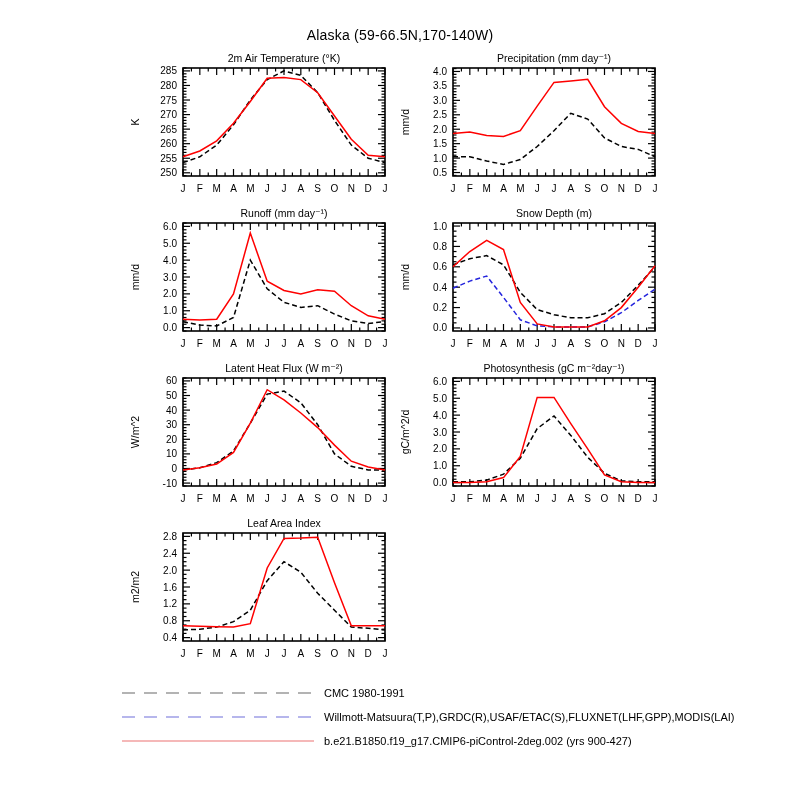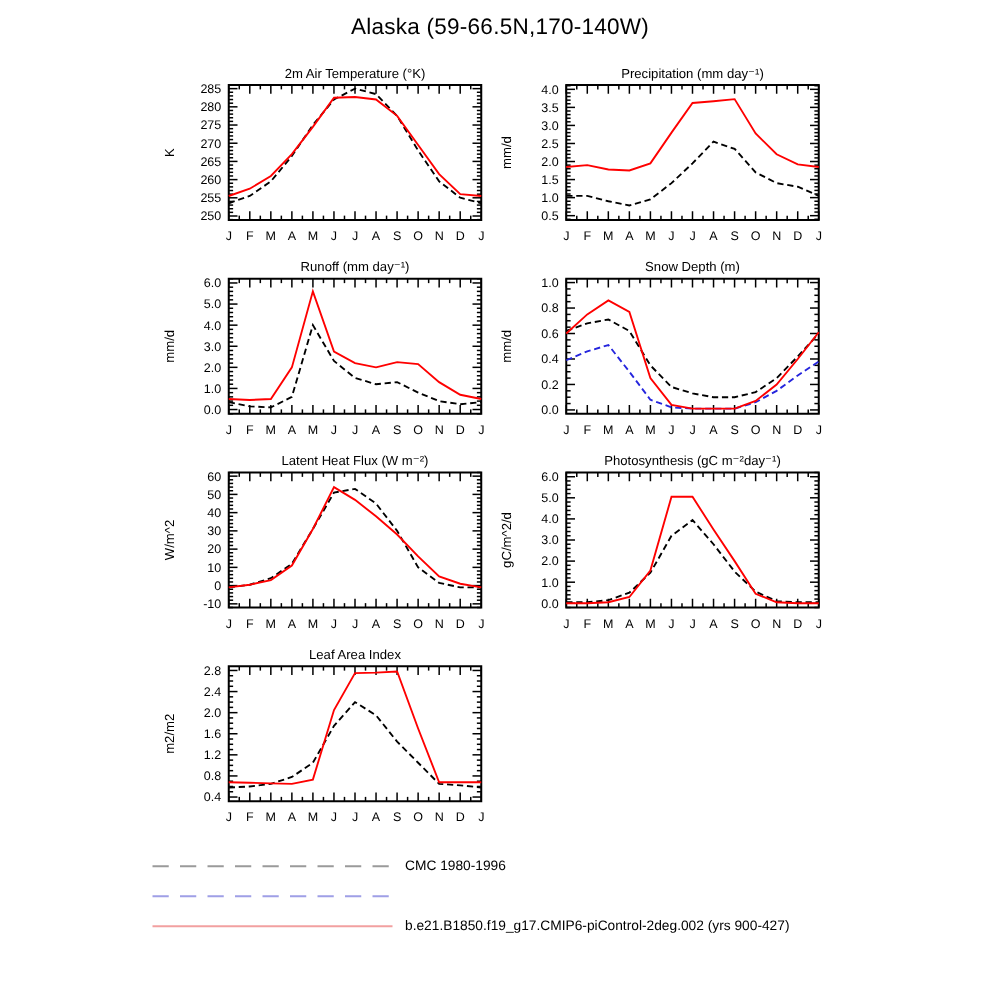--- a/index.html
+++ b/index.html
@@ -1,19 +1,19 @@
 <!DOCTYPE html>
 <html><head>
 <meta charset="utf-8">
 <style>
   html,body{margin:0;padding:0;background:#fff;}
   .canvas{position:relative;width:800px;height:800px;background:#ffffff;overflow:hidden;
           font-family:"Liberation Sans","DejaVu Sans",sans-serif;color:#000;}
-  .main-title{position:absolute;top:11px;left:0;width:800px;text-align:center;
-              font-size:18px;letter-spacing:0.2px;}
+  .main-title{position:absolute;top:27px;left:0;width:800px;text-align:center;
+              font-size:14px;letter-spacing:0.2px;}
   svg.chart{position:absolute;overflow:visible;}
   .c0{left:125px;top:50px;}
   .c1{left:395px;top:50px;}
   .c2{left:125px;top:205px;}
   .c3{left:395px;top:205px;}
   .c4{left:125px;top:360px;}
   .c5{left:395px;top:360px;}
   .c6{left:125px;top:515px;}
   .legend{position:absolute;left:120px;top:686px;}
   .legend-row{display:flex;align-items:center;height:13px;margin-bottom:11px;}
@@ -1075,26 +1075,27 @@
       <text x="14" y="72" font-size="10.5" text-anchor="middle" fill="#000" transform="rotate(-90 14 72)">m2/m2</text>
       <polyline fill="none" stroke="#000000" stroke-width="1.5" stroke-dasharray="5,3" points="58.0,115.0 74.8,114.2 91.7,112.1 108.5,106.6 125.3,95.2 142.2,65.7 159.0,46.7 175.8,57.2 192.7,78.3 209.5,95.2 226.3,112.1 243.2,113.3 260.0,115.0"></polyline>
       <polyline fill="none" stroke="#fe0000" stroke-width="1.5" points="58.0,110.8 74.8,111.2 91.7,111.7 108.5,112.1 125.3,108.7 142.2,53.0 159.0,23.5 175.8,23.1 192.7,22.2 209.5,67.8 226.3,110.8 243.2,110.8 260.0,110.8"></polyline>
     </svg>
 
   <div class="legend">
     <div class="legend-row">
       <svg>
           <line x1="2" y1="7" x2="194" y2="7" stroke="#9a9a9a" stroke-width="1.6" stroke-dasharray="13,9"></line>
         </svg>
-      <span class="legend-label">CMC 1980-1996</span>
+      <span class="legend-label">CMC 1980-1991</span>
     </div>
     <div class="legend-row">
       <svg>
           <line x1="2" y1="7" x2="194" y2="7" stroke="#9f9fe6" stroke-width="1.6" stroke-dasharray="13,9"></line>
         </svg>
+      <span class="legend-label">Willmott-Matsuura(T,P),GRDC(R),USAF/ETAC(S),FLUXNET(LHF,GPP),MODIS(LAI)</span>
     </div>
     <div class="legend-row">
       <svg>
           <line x1="2" y1="7" x2="194" y2="7" stroke="#f2a0a0" stroke-width="1.6"></line>
         </svg>
       <span class="legend-label">b.e21.B1850.f19_g17.CMIP6-piControl-2deg.002 (yrs 900-427)</span>
     </div>
   </div>
 </div>
 

